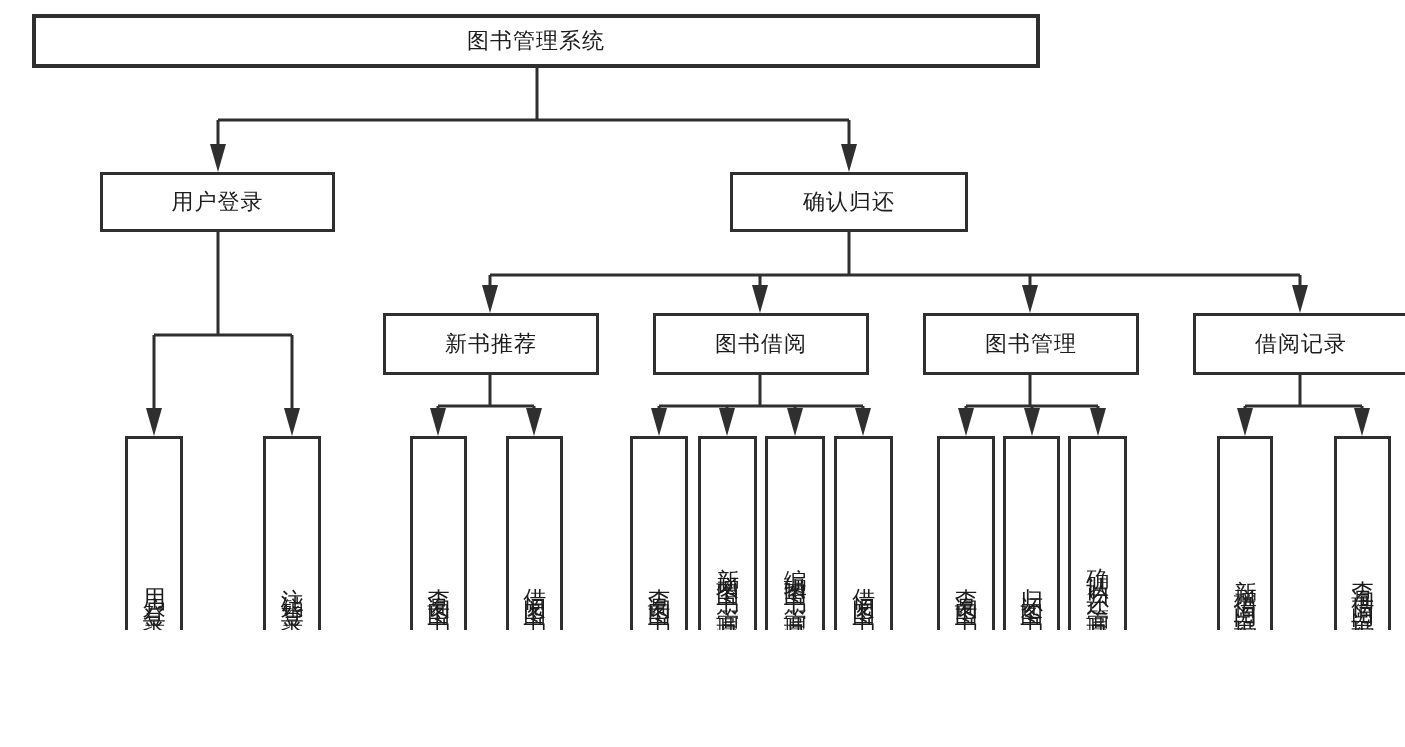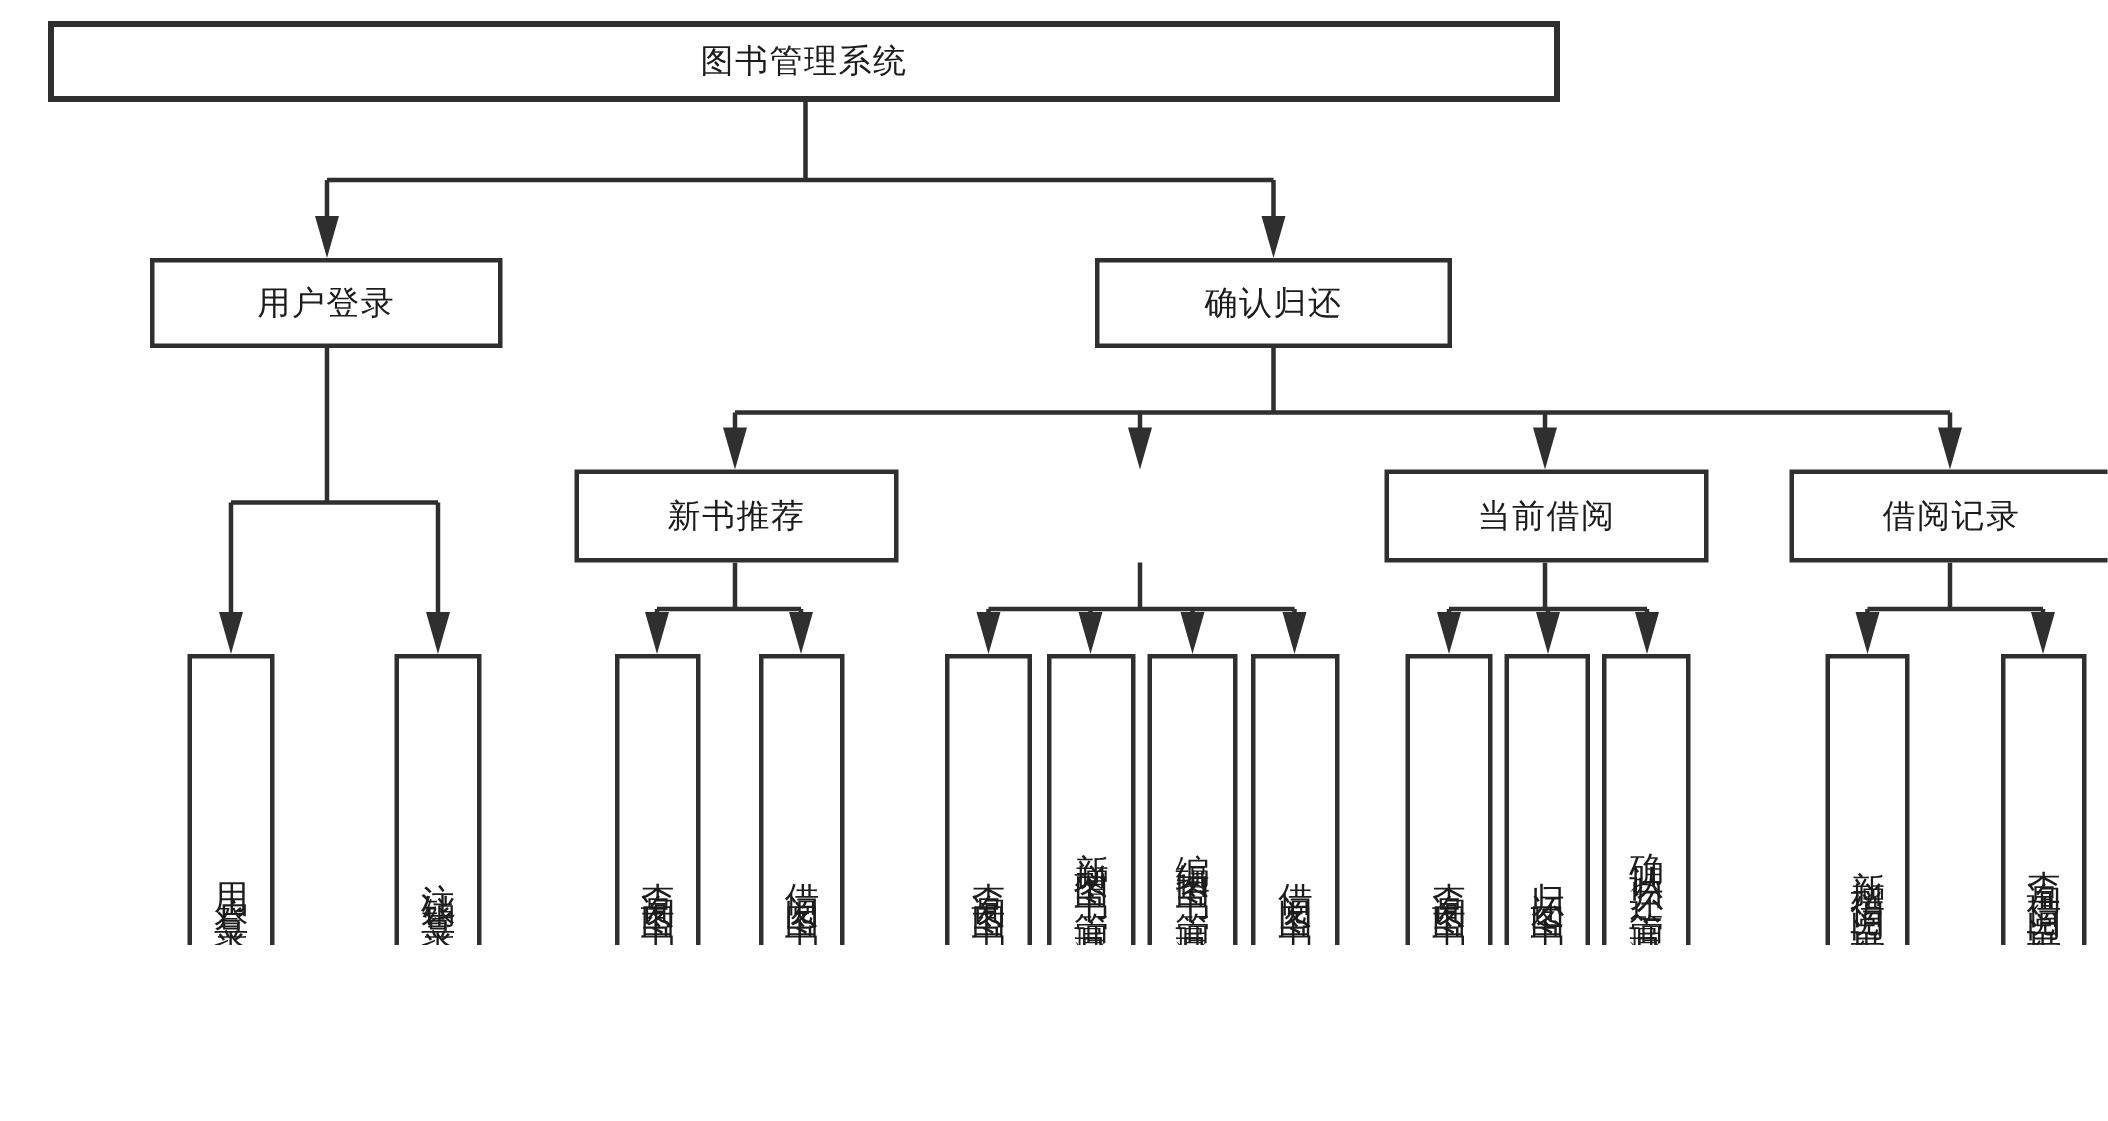--- a/index.html
+++ b/index.html
@@ -68,22 +68,25 @@
   <div class="box" style="left:80px;top:172px;width:235px;height:60px">
     <span class="h-label">用户登录</span>
   </div>
   <div class="box" style="left:710px;top:172px;width:238px;height:60px">
     <span class="h-label">确认归还</span>
   </div>
 
   <div class="box" style="left:363px;top:313px;width:216px;height:62px">
     <span class="h-label">新书推荐</span>
   </div>
+  <div class="box" style="left:633px;top:313px;width:216px;height:62px">
+    <span class="h-label">图书借阅</span>
+  </div>
   <div class="box" style="left:903px;top:313px;width:216px;height:62px">
-    <span class="h-label">当前借阅</span>
+    <span class="h-label">图书管理</span>
   </div>
   <div class="box" style="left:1173px;top:313px;width:216px;height:62px">
     <span class="h-label">借阅记录</span>
   </div>
 
   <div class="box" style="left:105px;top:436px;width:58px;height:300px">
     <span class="v-label">用户登录</span>
   </div>
   <div class="box" style="left:243px;top:436px;width:58px;height:300px">
     <span class="v-label">注销登录</span>

